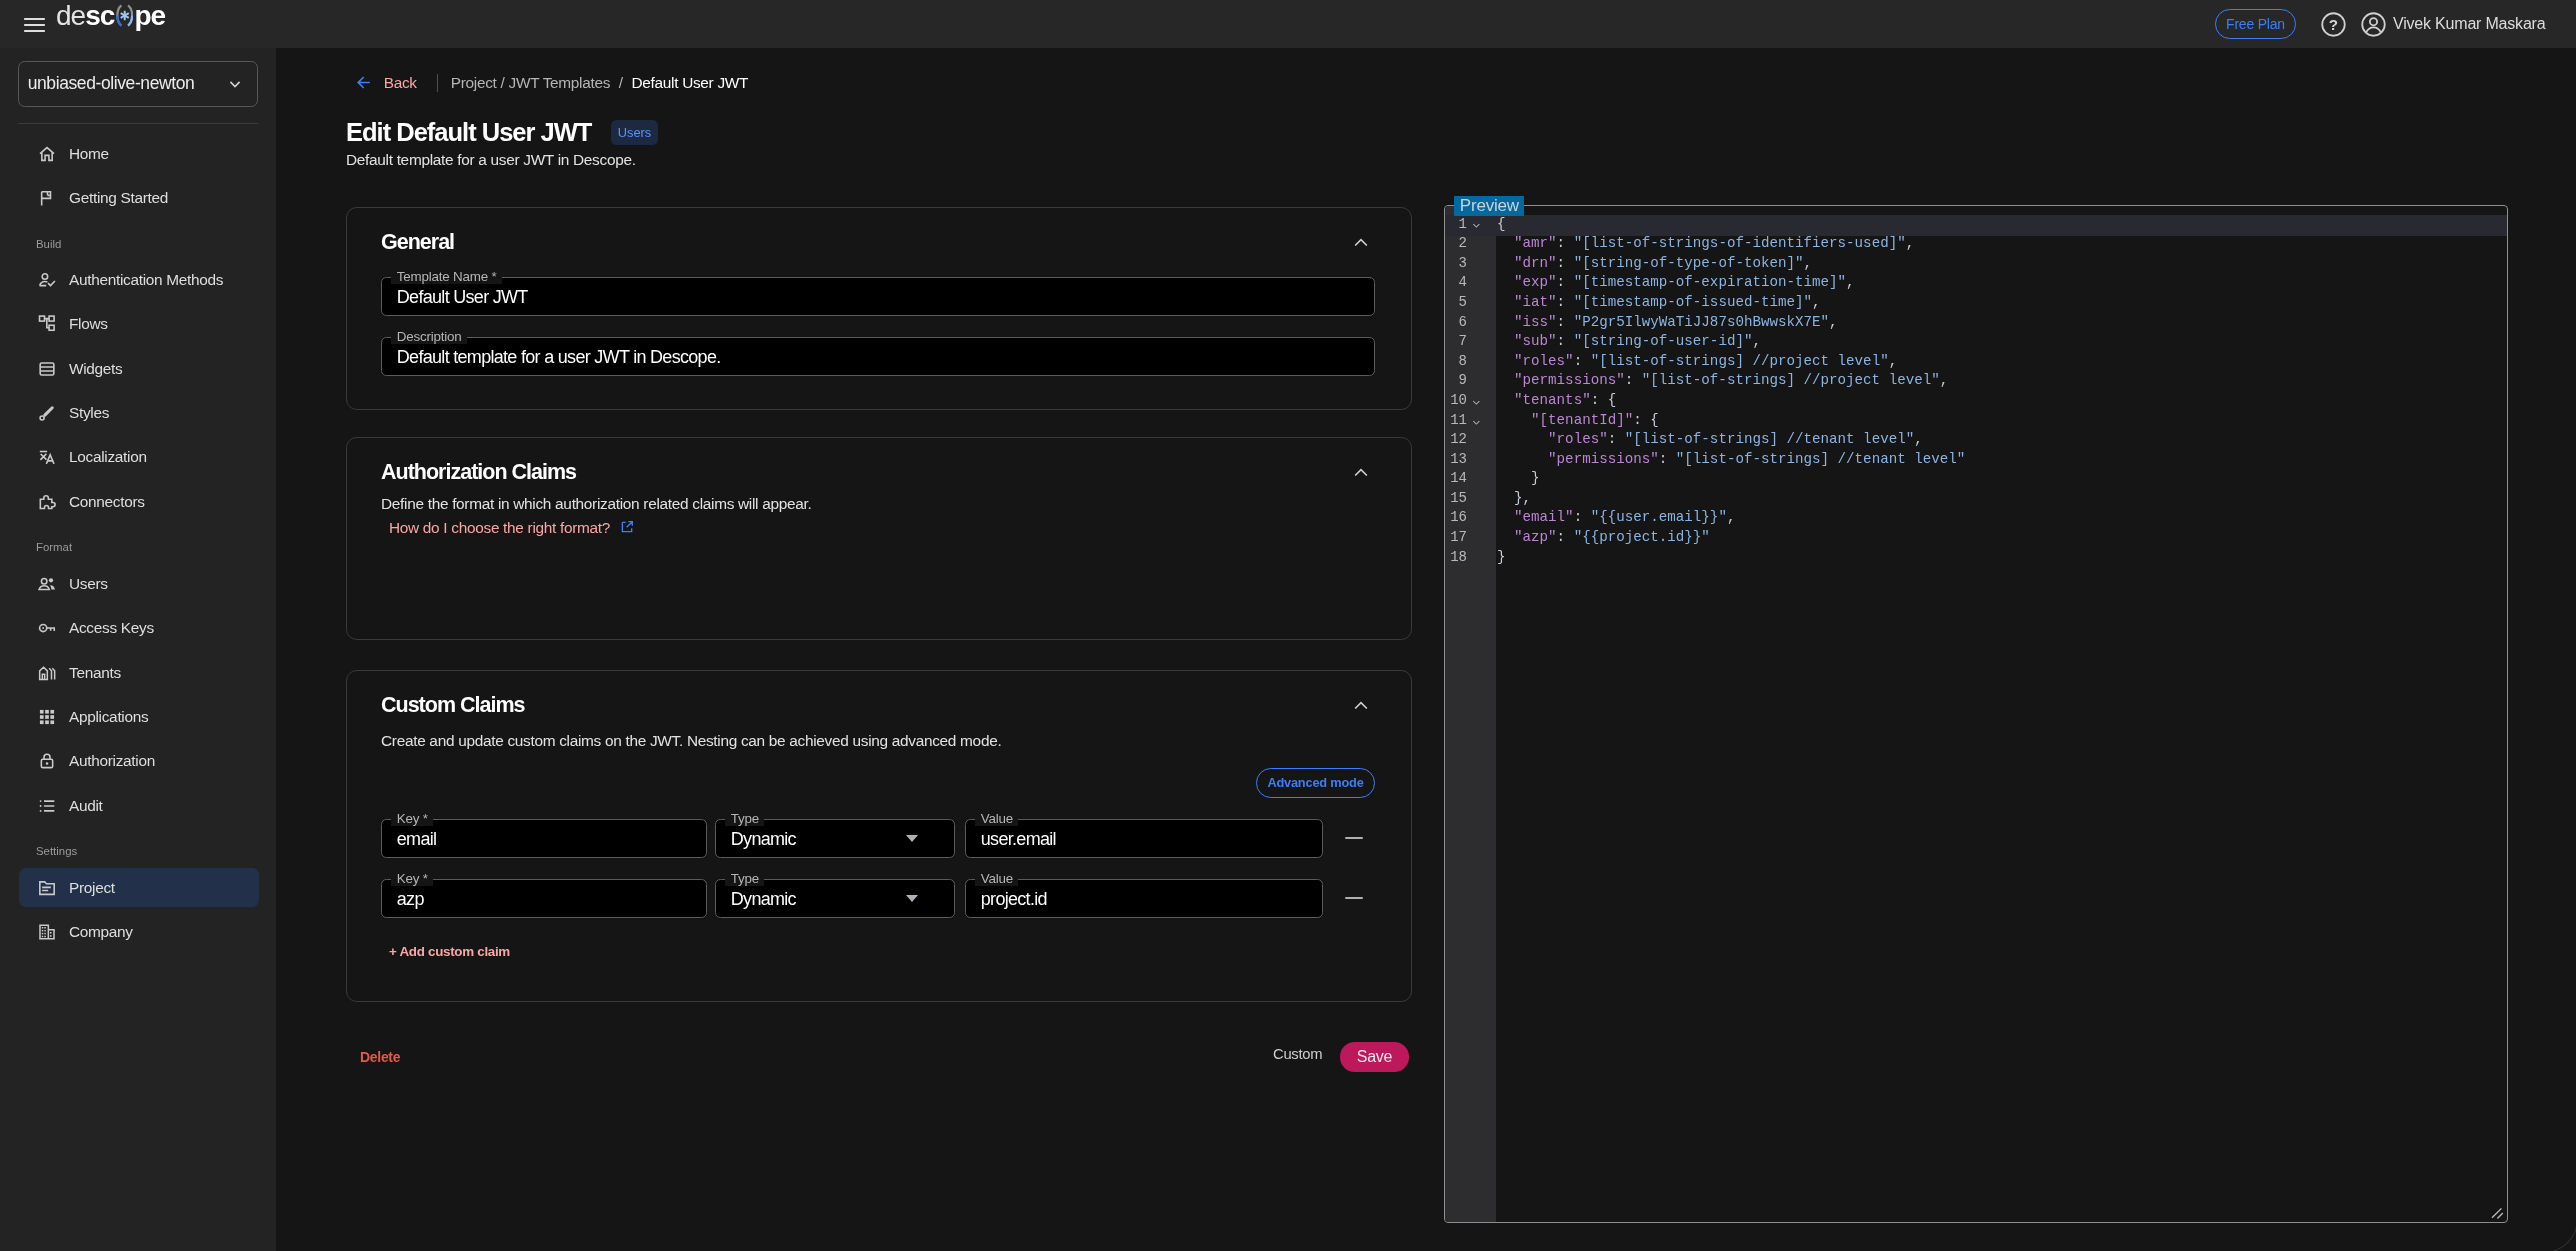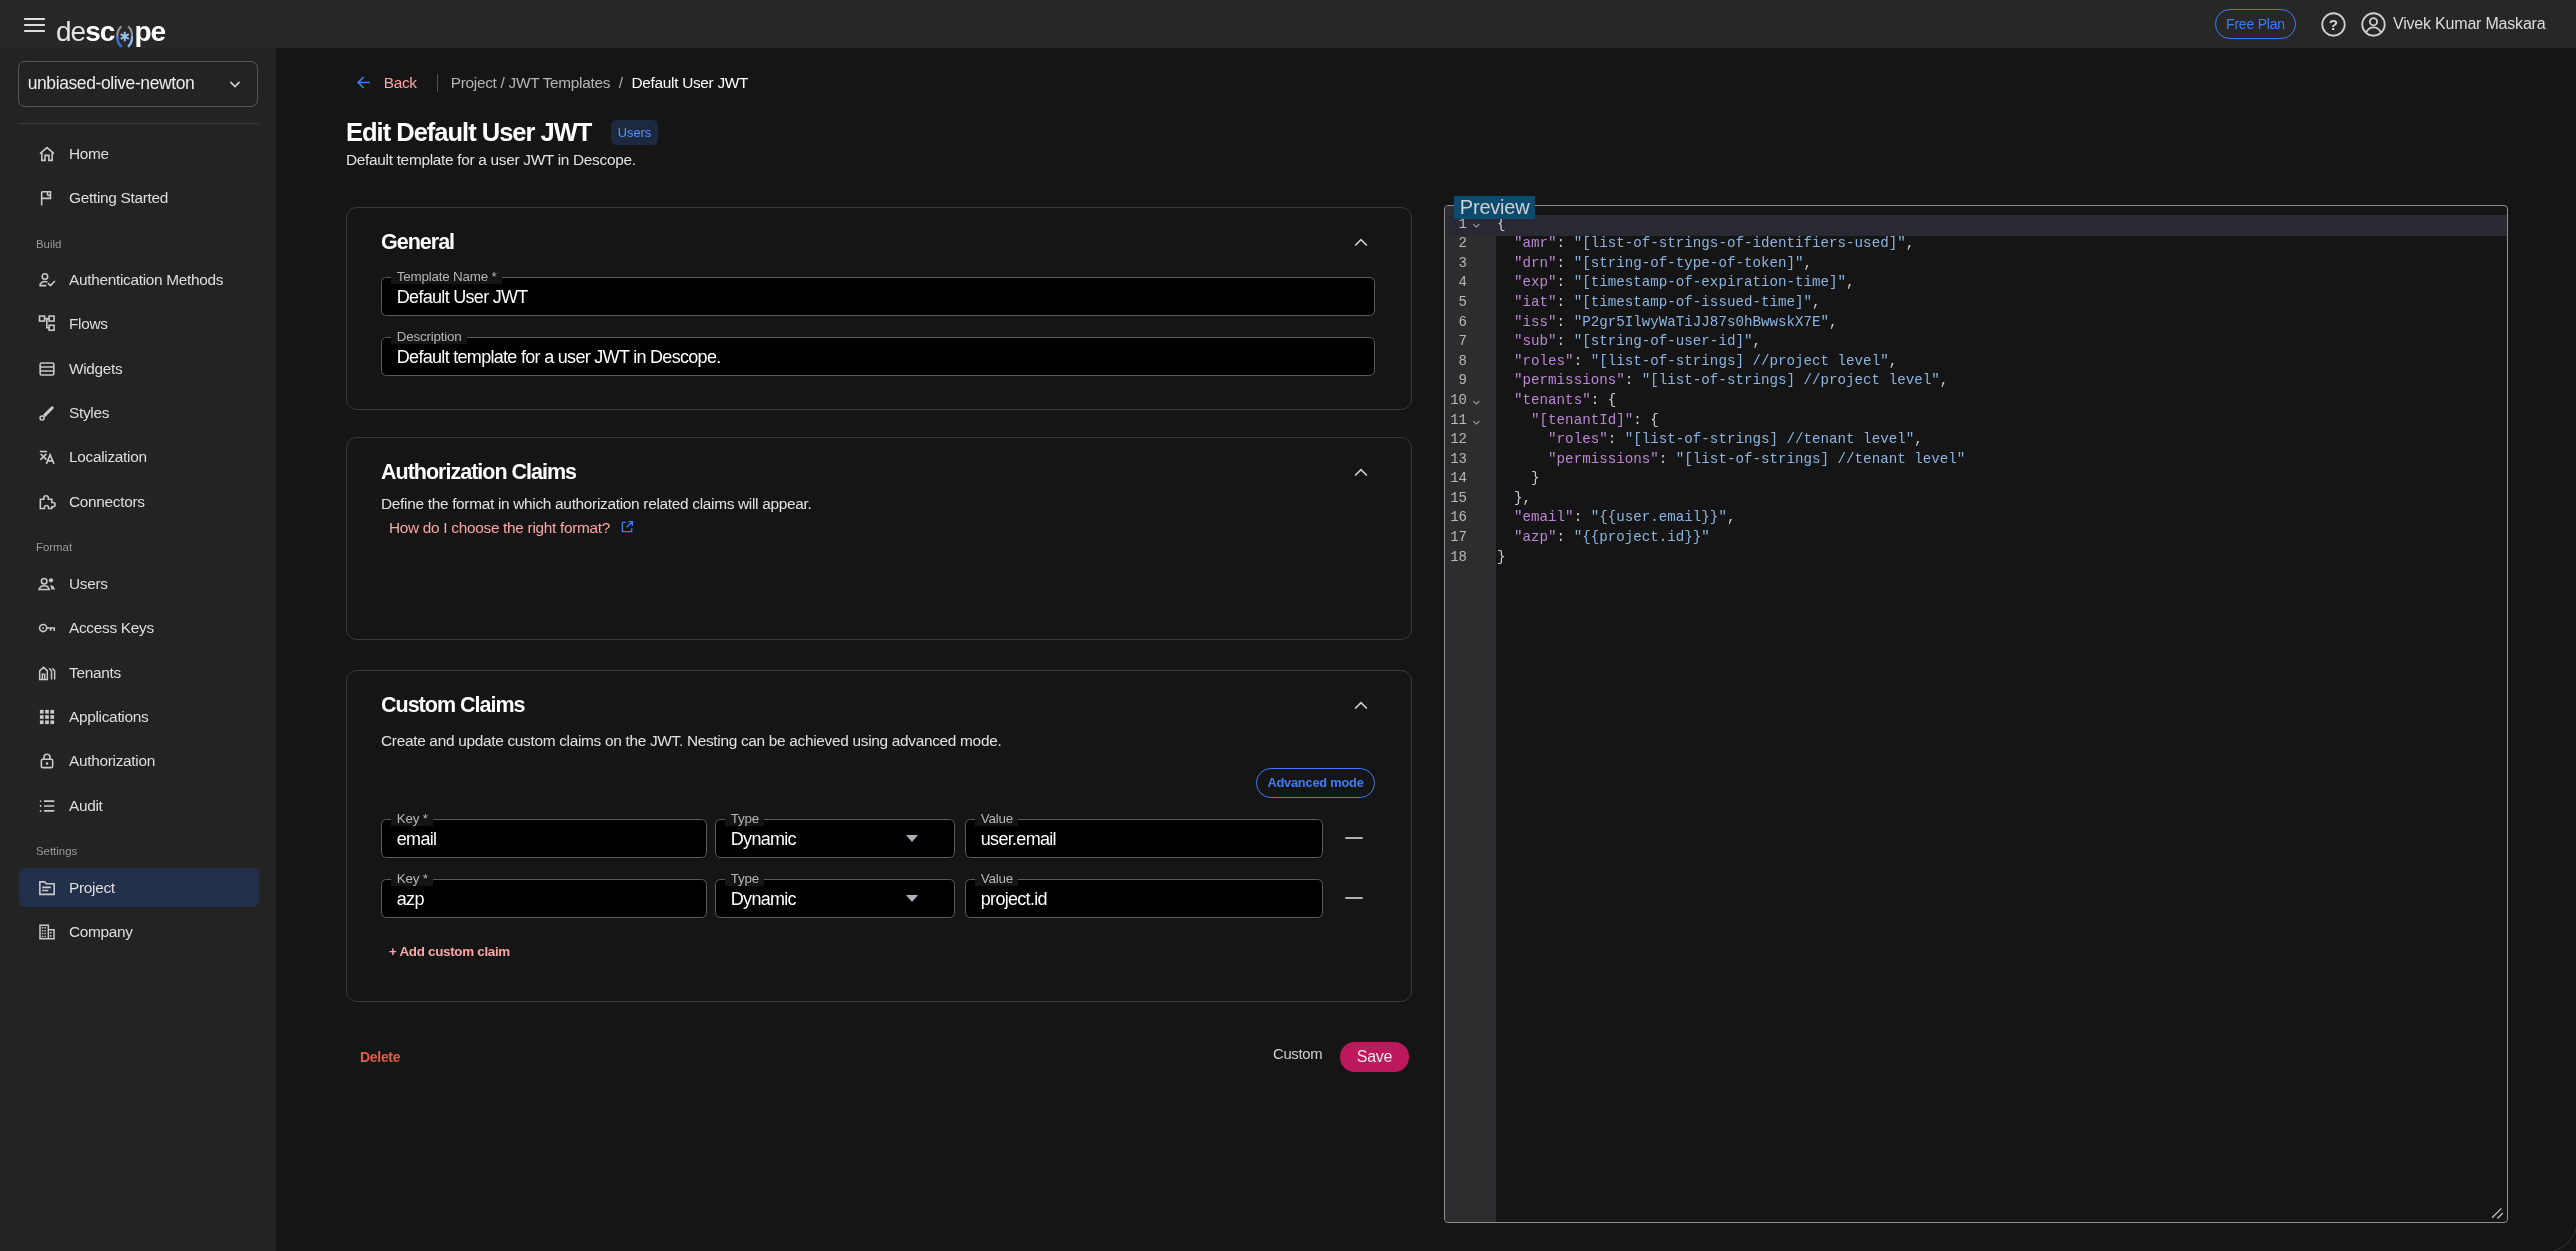--- a/index.html
+++ b/index.html
@@ -2,21 +2,21 @@
 <html style="font-size:10.7px"><head>
 <meta charset="utf-8">
 <style>
 * { margin:0; padding:0; box-sizing:border-box; }
 html,body { width:2576px; height:1251px; background:#151515; overflow:hidden;
   font-family:"Liberation Sans", sans-serif; }
 
 #topbar { position:absolute; left:0; top:0; width:2576px; height:48px; background:#272727; }
 #burger { position:absolute; left:24px; top:17.5px; width:21px; }
 #burger div { height:2.7px; background:#dedede; border-radius:0.7px; margin-bottom:3.4px; }
-#logo { position:absolute; left:56px; top:0; height:48px; display:flex; align-items:flex-end;
+#logo { position:absolute; left:56px; top:0; height:48px; display:flex; align-items:flex-start;
   font-size:28px; color:#fff; letter-spacing:-1px; }
 #logo .lt { font-weight:400; color:#e3e3e3; }
 #logo .b { font-weight:700; }
 #freeplan { position:absolute; left:2215px; top:9.4px; width:81px; height:29.5px;
   border:1px solid #3c7ef8; border-radius:14.8px; color:#3c7ef8; font-size:14px;
   display:flex; align-items:center; justify-content:center; letter-spacing:-0.2px; }
 #helpic { position:absolute; left:2320px; top:10.7px; }
 #avic { position:absolute; left:2360px; top:10.7px; }
 #uname { position:absolute; left:2393px; top:0; height:48px; display:flex; align-items:center;
   color:#dcdcdc; font-size:16px; letter-spacing:-0.2px; }
@@ -48,22 +48,22 @@
 .flabel { position:absolute; top:-8.7px; left:9.4px; background:#151515; padding:0 5.4px;
   font-size:13.4px; color:#b5b5b5; letter-spacing:-0.2px; white-space:nowrap; }
 .fval { position:absolute; left:14.8px; top:50%; transform:translateY(-50%); font-size:18px;
   letter-spacing:-0.7px; color:#fff; white-space:nowrap; }
 .ddarrow { position:absolute; right:17.5px; top:50%; margin-top:-3.4px; width:0; height:0;
   border-left:6.4px solid transparent; border-right:6.4px solid transparent; border-top:7.4px solid #aeb2b8; }
 .minus { position:absolute; width:17.5px; height:2px; background:#b0b0b0; border-radius:1.3px; }
 
 #preview { position:absolute; left:1168px; top:157px; width:1064px; height:1018px;
   border:0.7px solid #8f8f8f; border-radius:4px; }
-#prevlegend { position:absolute; left:9.4px; top:-10px; z-index:3; background:#0c4a6e; padding:0 5.4px;
-  font-size:20px; color:#d0d0d0; letter-spacing:-0.2px; }
+#prevlegend { position:absolute; left:9.4px; top:-10px; z-index:3; background:#0369a1; padding:0 5.4px;
+  font-size:17px; color:#d0d0d0; letter-spacing:-0.2px; }
 #gutter { position:absolute; left:0; top:0; width:51px; height:1016px; background:#2d2d30; border-radius:3.4px 0 0 3.4px; }
 #hlrow { position:absolute; left:0; top:8.7px; width:1062px; height:21.5px; background:#292931; }
 .gl { position:absolute; left:0; width:51px; height:19.5px; font-family:"Liberation Mono", monospace;
   font-size:14px; color:#b8b8b8; letter-spacing:0; }
 .gl .n { position:absolute; left:0; top:0; width:22px; text-align:right; }
 .gl svg { position:absolute; left:25.5px; top:4.7px; }
 .cl { position:absolute; left:52px; font-family:"Liberation Mono", monospace; font-size:14.2px;
   white-space:pre; color:#c9cdd6; letter-spacing:0; }
 .k { color:#bc86d4; }
 .s { color:#8cb4e2; }

